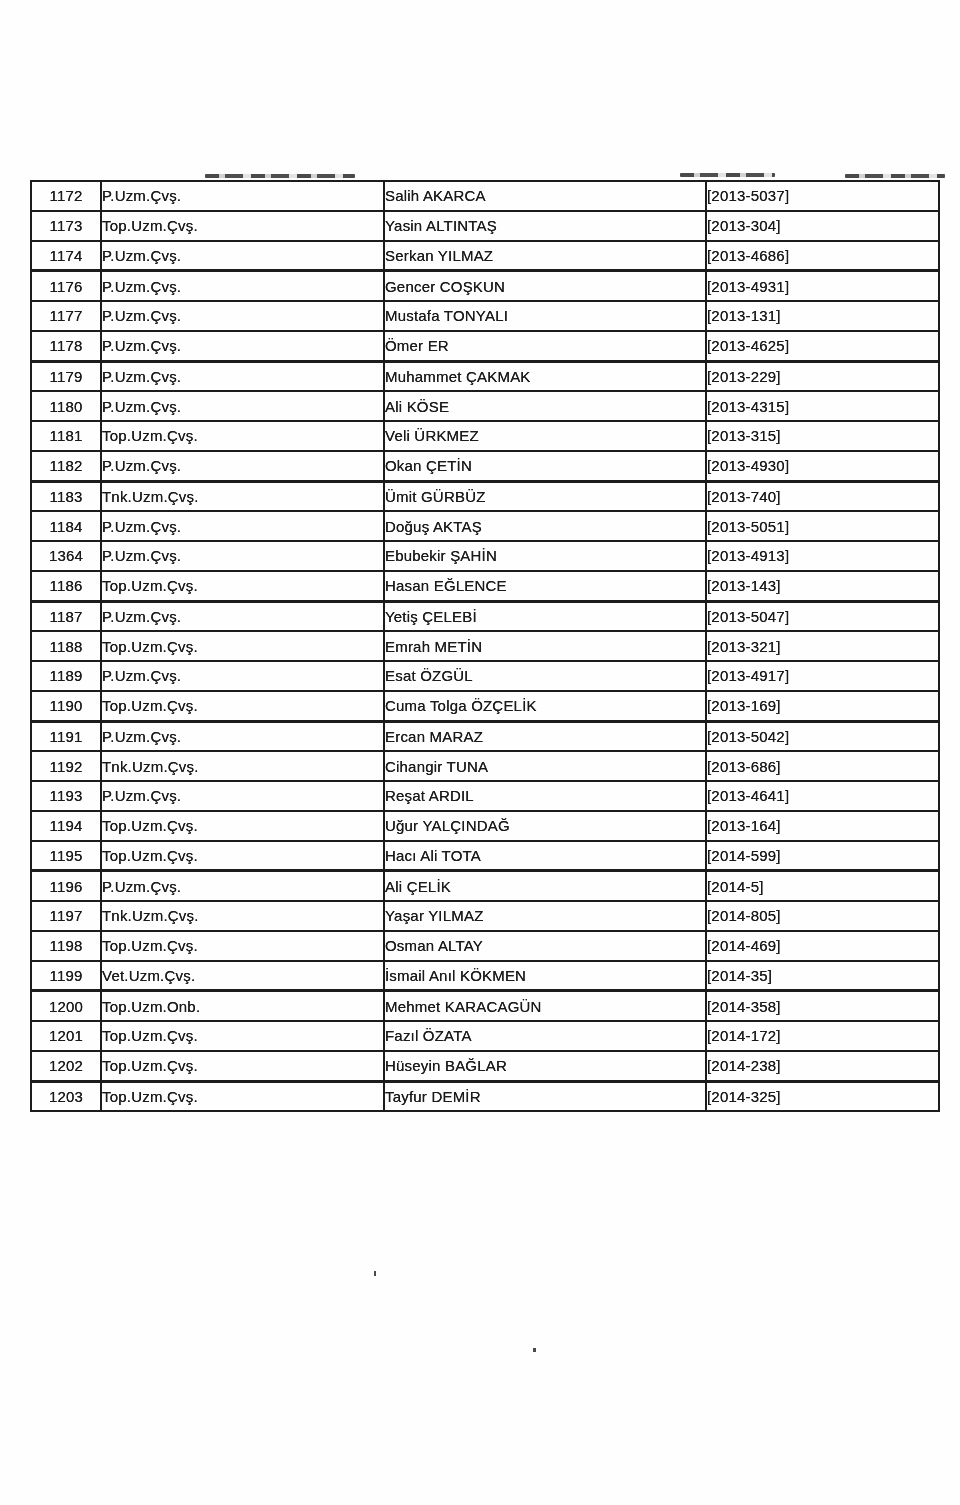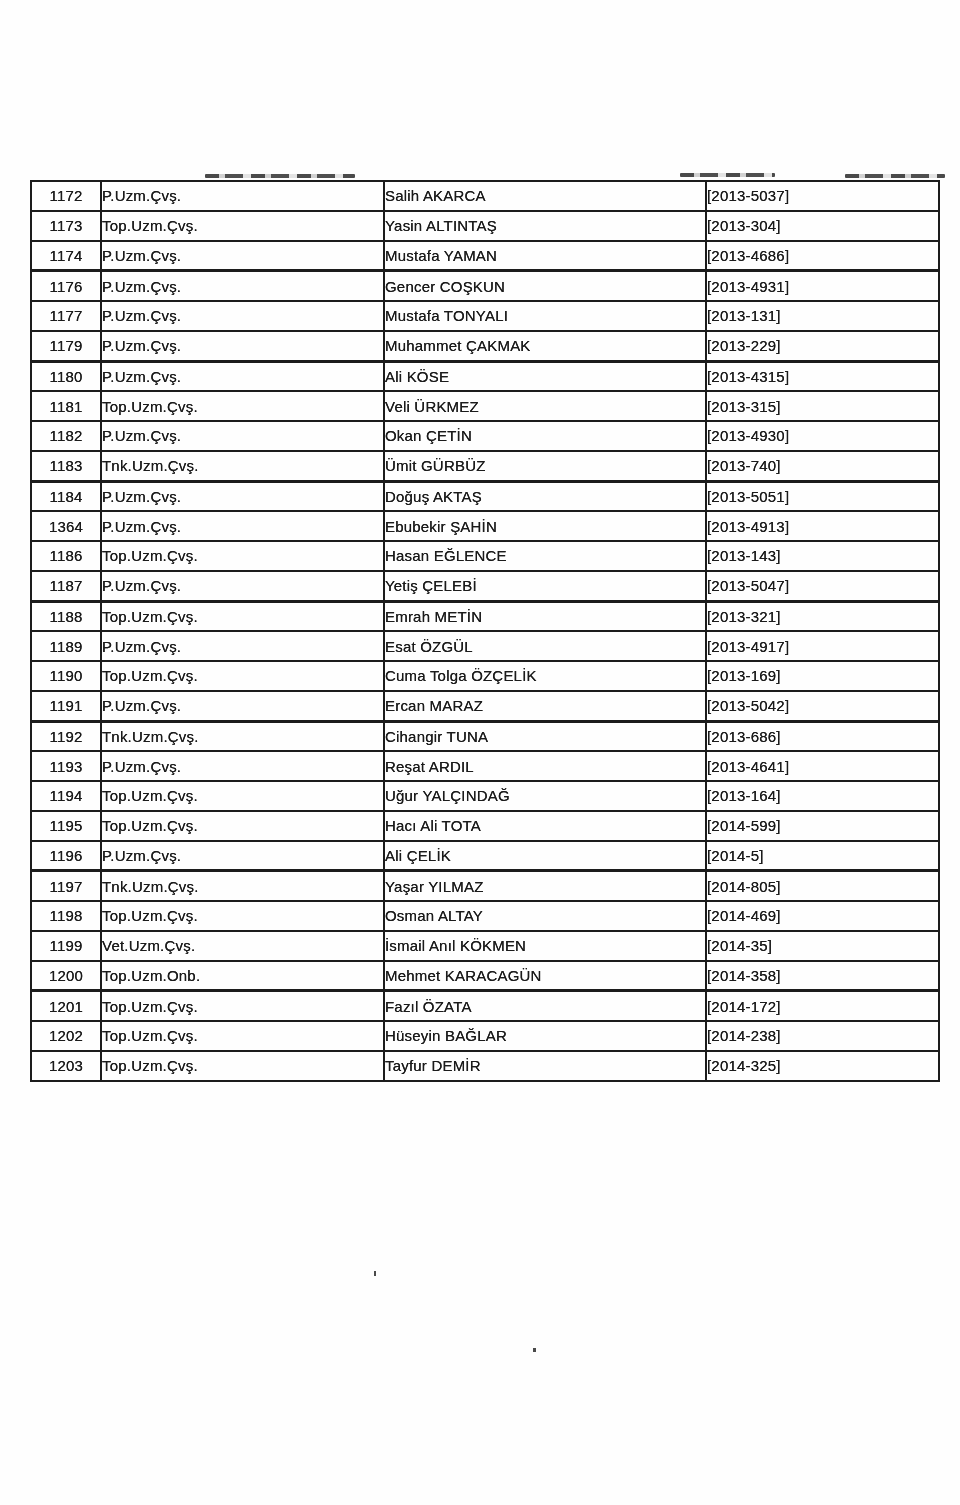--- a/index.html
+++ b/index.html
@@ -100,34 +100,40 @@
         </tr>
         <tr>
           <td class="col-no">1173</td>
           <td class="col-rank">Top.Uzm.Çvş.</td>
           <td class="col-name">Yasin ALTINTAŞ</td>
           <td class="col-code">[2013-304]</td>
         </tr>
         <tr>
           <td class="col-no">1174</td>
           <td class="col-rank">P.Uzm.Çvş.</td>
-          <td class="col-name">Mustafa YAMAN</td>
+          <td class="col-name">Serkan YILMAZ</td>
           <td class="col-code">[2013-4686]</td>
         </tr>
         <tr>
           <td class="col-no">1176</td>
           <td class="col-rank">P.Uzm.Çvş.</td>
           <td class="col-name">Gencer COŞKUN</td>
           <td class="col-code">[2013-4931]</td>
         </tr>
         <tr>
           <td class="col-no">1177</td>
           <td class="col-rank">P.Uzm.Çvş.</td>
           <td class="col-name">Mustafa TONYALI</td>
           <td class="col-code">[2013-131]</td>
+        </tr>
+        <tr>
+          <td class="col-no">1178</td>
+          <td class="col-rank">P.Uzm.Çvş.</td>
+          <td class="col-name">Ömer ER</td>
+          <td class="col-code">[2013-4625]</td>
         </tr>
         <tr>
           <td class="col-no">1179</td>
           <td class="col-rank">P.Uzm.Çvş.</td>
           <td class="col-name">Muhammet ÇAKMAK</td>
           <td class="col-code">[2013-229]</td>
         </tr>
         <tr>
           <td class="col-no">1180</td>
           <td class="col-rank">P.Uzm.Çvş.</td>

